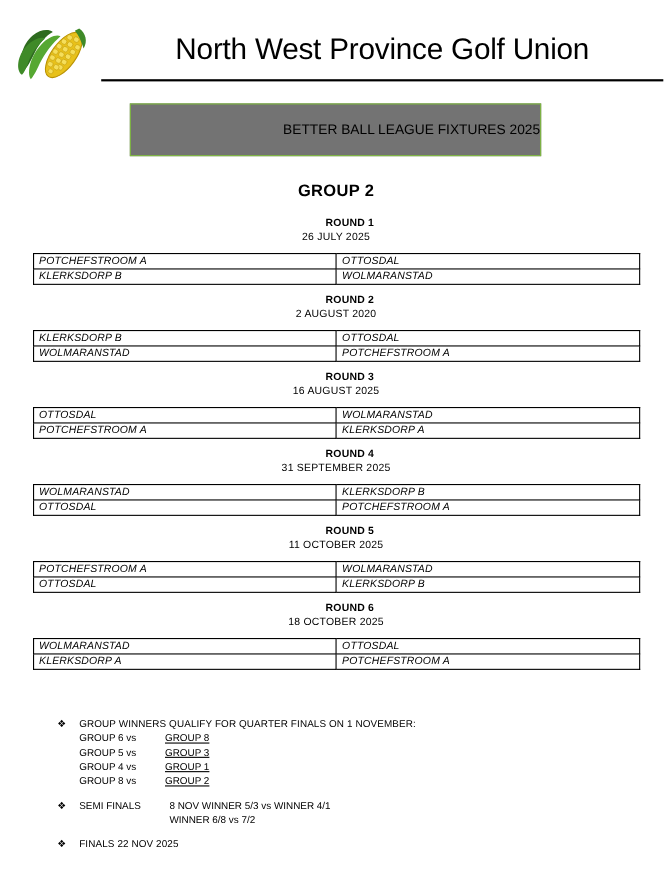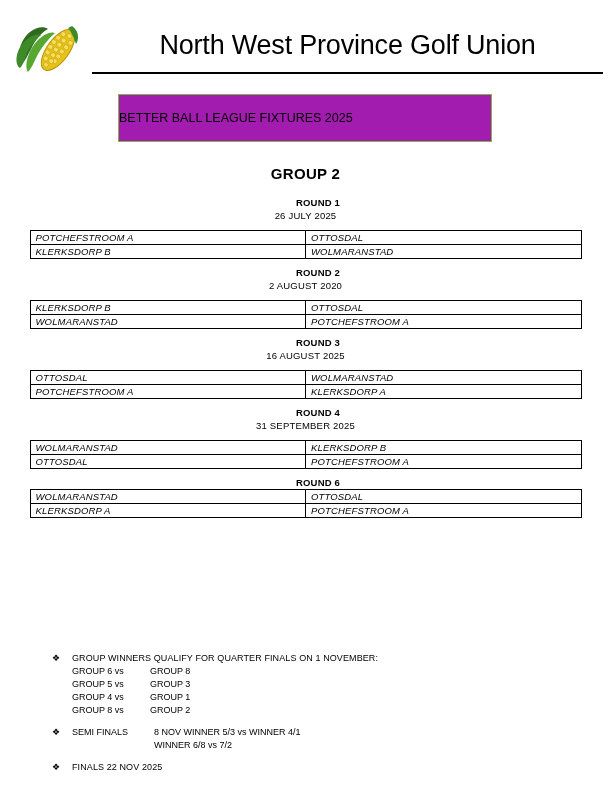--- a/index.html
+++ b/index.html
@@ -51,26 +51,26 @@
     letter-spacing: -0.2px;
     white-space: nowrap;
   }
   
   .banner {
     position: absolute;
     left: 118px;
     top: 94px;
     width: 374px;
     height: 48px;
-    background: #a21caf;
+    background: #737373;
     border: 1px solid #7fb840;
     box-sizing: border-box;
     display: flex;
     align-items: center;
-    justify-content: flex-start;
+    justify-content: flex-end;
   }
   .banner-text {
     font-size: 12.5px;
     font-weight: normal;
     text-align: center;
   }
   
   .group-heading {
     position: absolute;
     top: 165px;
@@ -150,20 +150,21 @@
     line-height: 13px;
   }
   .note-title {
     font-size: 9px;
     line-height: 13px;
     letter-spacing: 0.1px;
   }
   .qf-row {
     line-height: 13px;
     font-size: 9px;
+    text-decoration: underline;
   }
   .qf-left {
     display: inline-block;
     width: 78px;
   }
   .semi-row {
     line-height: 13px;
     font-size: 9px;
   }
   .semi-label {
@@ -288,23 +289,40 @@
             <td class="away">KLERKSDORP B</td>
           </tr>
           <tr>
             <td class="home">OTTOSDAL</td>
             <td class="away">POTCHEFSTROOM A</td>
           </tr>
         </tbody>
       </table>
     </div>
 
+    <div class="round">
+      <div class="round-name">ROUND 5</div>
+      <div class="round-date">11 OCTOBER 2025</div>
+      <table class="fixtures">
+        <tbody>
+          <tr>
+            <td class="home">POTCHEFSTROOM A</td>
+            <td class="away">WOLMARANSTAD</td>
+          </tr>
+          <tr>
+            <td class="home">OTTOSDAL</td>
+            <td class="away">KLERKSDORP B</td>
+          </tr>
+        </tbody>
+      </table>
+    </div>
 
     <div class="round">
       <div class="round-name">ROUND 6</div>
+      <div class="round-date">18 OCTOBER 2025</div>
       <table class="fixtures">
         <tbody>
           <tr>
             <td class="home">WOLMARANSTAD</td>
             <td class="away">OTTOSDAL</td>
           </tr>
           <tr>
             <td class="home">KLERKSDORP A</td>
             <td class="away">POTCHEFSTROOM A</td>
           </tr>

